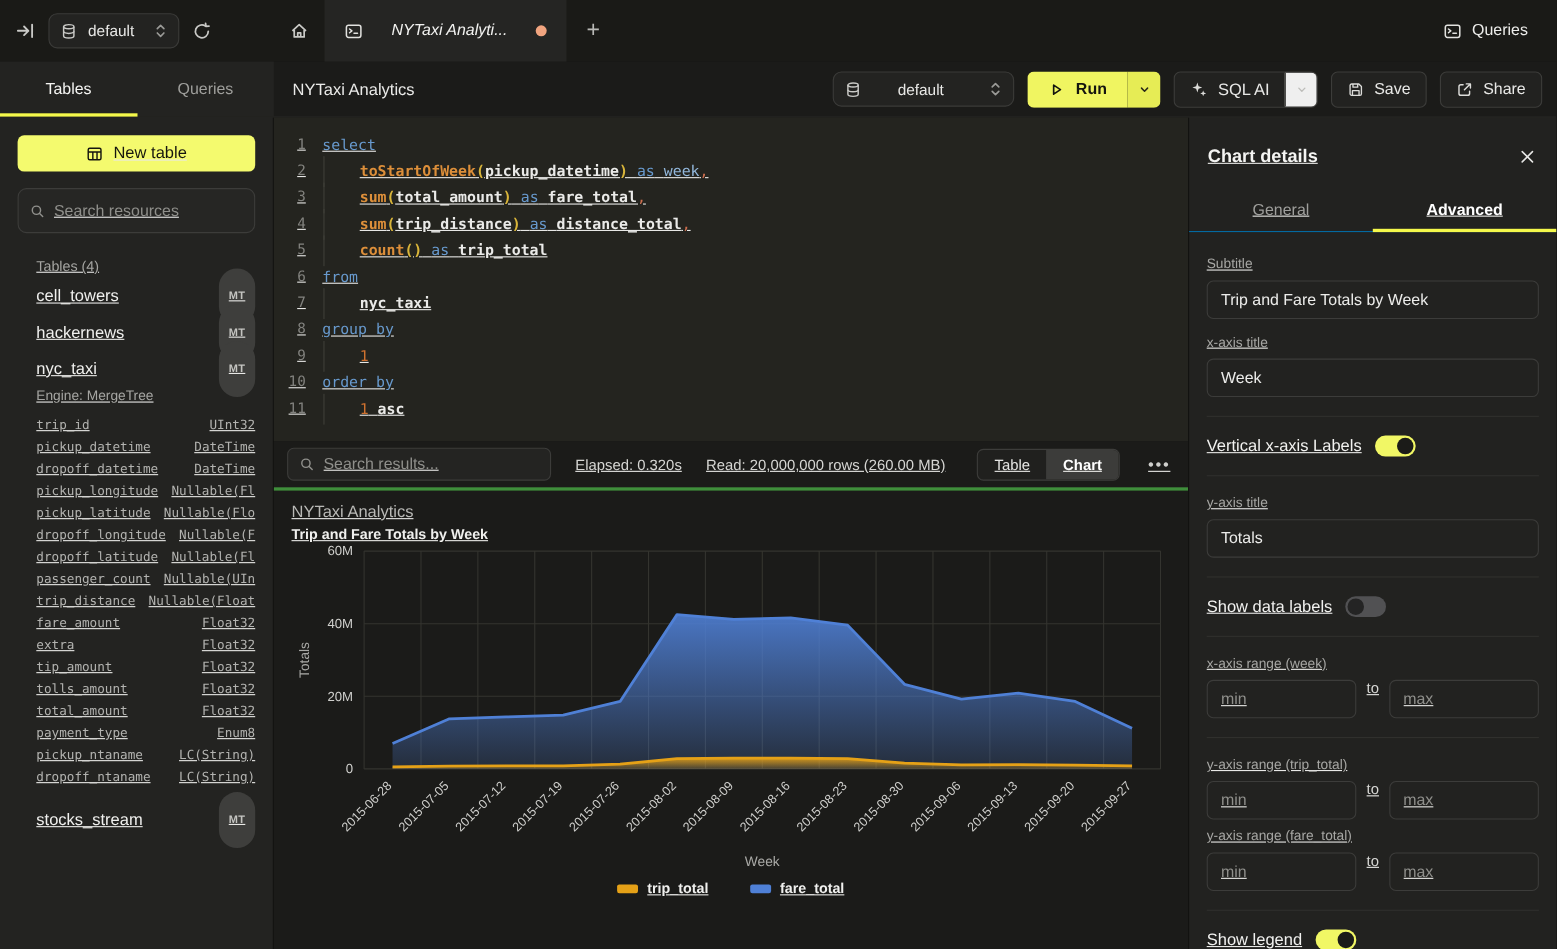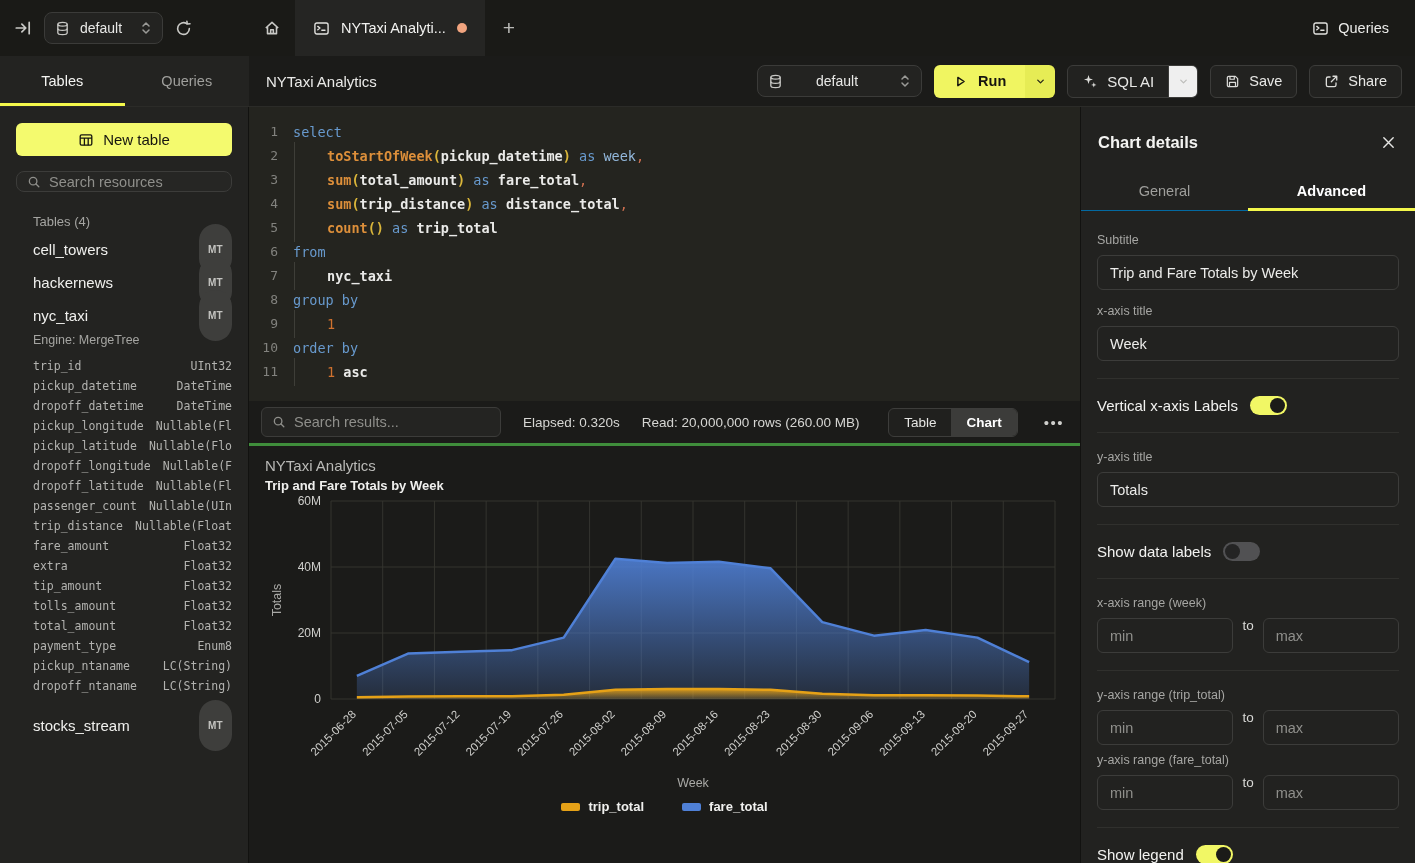--- a/index.html
+++ b/index.html
@@ -9,21 +9,21 @@
 
   
   .topbar { height:56px; display:flex; align-items:stretch; background:#1a1a17; }
   .tb-left { width:249px; flex:none; display:flex; align-items:center; padding:0 14px; gap:12px; }
   .icon-btn { background:none; border:none; cursor:pointer; display:flex; align-items:center; justify-content:center; }
   .db-select { display:flex; align-items:center; gap:8px; height:32px; padding:0 10px;
     border:1px solid #3b3b39; border-radius:8px; background:#232321; font-size:14px; color:#e8e8e6; cursor:pointer; }
   .db-select .lbl { padding:0 10px 0 2px; }
   .tb-tabs { display:flex; align-items:stretch; }
   .home-btn { width:46px; display:flex; align-items:center; justify-content:center; }
-  .query-tab { display:flex; align-items:center; gap:11px; padding:0 18px; background:#252523; cursor:pointer; }
+  .query-tab { display:flex; align-items:center; gap:26px; padding:0 18px; background:#252523; cursor:pointer;font-style:italic; }
   .query-tab .t-label { font-size:14.5px; color:#f2f2f0; }
   .dirty-dot { width:10px; height:10px; border-radius:50%; background:#f1a47f; }
   .plus-btn { width:48px; display:flex; align-items:center; justify-content:center; font-size:21px; color:#b9b9b6; background:none; border:none; cursor:pointer; }
   .tb-right { margin-left:auto; display:flex; align-items:center; gap:9px; padding-right:26px; cursor:pointer; }
   .tb-right .lbl { font-size:14.5px; color:#ececea; }
 
   
   .header { height:51px; display:flex; align-items:stretch; background:#1b1b19; border-bottom:1px solid #2b2b28; }
   .hd-left { width:249px; flex:none; display:flex; background:#232321; }
   .side-tab { flex:1; display:flex; align-items:center; justify-content:center; font-size:14.5px;
@@ -39,27 +39,27 @@
   .run-main { display:flex; align-items:center; gap:10px; padding:0 19px; background:#f0f561; border:none;
     font-size:14.5px; font-weight:700; color:#15150f; cursor:pointer; }
   .run-chev { width:30px; display:flex; align-items:center; justify-content:center; background:#e6ec55; border:none; cursor:pointer; }
   .ai-wrap { display:flex; align-items:stretch; height:33px; border:1px solid #3c3c3a; border-radius:6px; overflow:hidden; background:#222220; }
   .ai-main { display:flex; align-items:center; gap:9px; padding:0 14px; font-size:15px; background:none; border:none; color:#e8e8e6; cursor:pointer; }
   .ai-chev { width:29px; display:flex; align-items:center; justify-content:center; border:none; border-left:1px solid #3c3c3a; background:#29292
 
 7; cursor:pointer; }
 
   
-  .main { display:flex; height:756px; }
+  .main { display:flex; height:756px;text-decoration:underline; }
 
   
   .sidebar { width:249px; flex:none; background:#232321; border-right:1px solid #121210; padding:16px; overflow:hidden; }
   .new-table { width:100%; height:33px; display:flex; align-items:center; justify-content:center; gap:9px;
     background:#f4fa6e; color:#15150f; font-size:15px; border:none; border-radius:6px; cursor:pointer; }
-  .search-box { margin-top:15px; height:21px; display:flex; align-items:center; gap:8px; padding:0 10px;
+  .search-box { margin-top:15px; height:41px; display:flex; align-items:center; gap:8px; padding:0 10px;
     border:1px solid #3c3c3a; border-radius:8px; background:#262624; }
   .search-box input { flex:1; background:none; border:none; outline:none; color:#e6e6e4; font-size:14.5px; min-width:0; }
   .search-box input::placeholder { color:#8f8f8b; }
   .section-lbl { margin:22px 0 4px 17px; font-size:13px; color:#a5a5a2; }
   .tbl-row { display:flex; align-items:center; justify-content:space-between; height:33px; padding-left:17px; cursor:pointer; }
   .tbl-name { font-size:15px; font-weight:500; color:#f0f0ee; }
   .badge { font-size:10px; font-weight:700; letter-spacing:.3px; color:#c4c4c1; background:#3e3e3c; border-radius:999px; padding:20px 9px; }
   .engine-lbl { padding-left:17px; margin:1px 0 9px; font-size:12.5px; color:#a5a5a2; }
   .col-row { display:flex; justify-content:space-between; padding-left:17px; font-family:"DejaVu Sans Mono", monospace;
     font-size:11.5px; line-height:20px; color:#b3b3b0; white-space:nowrap; }

